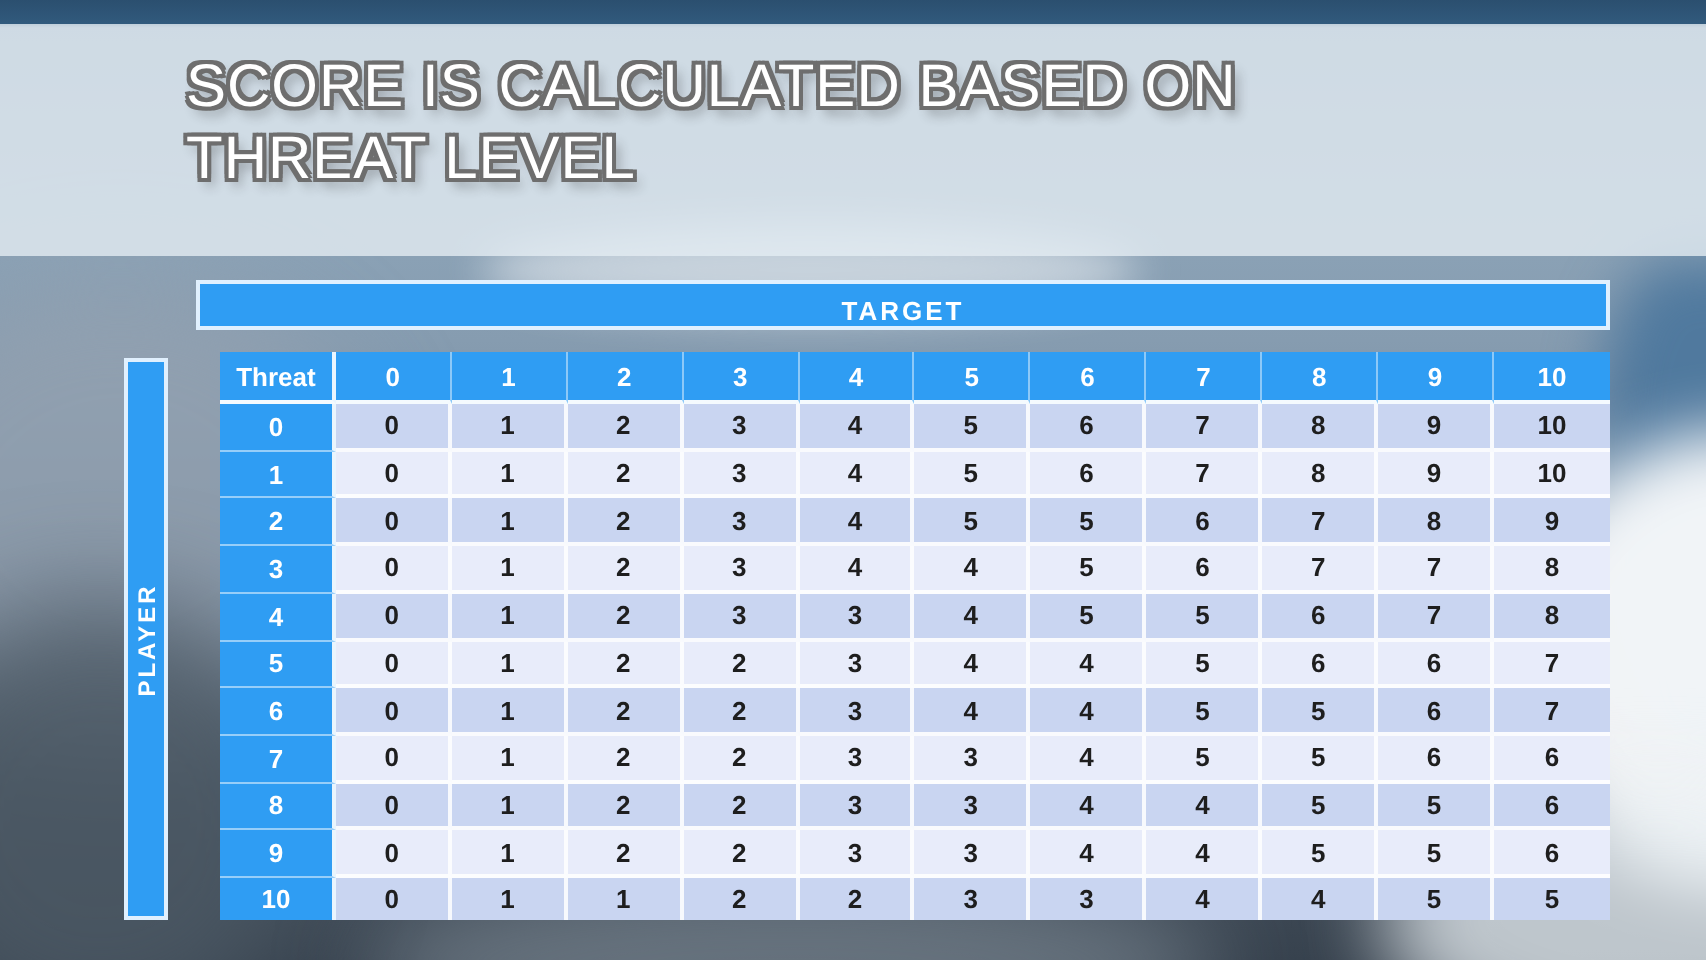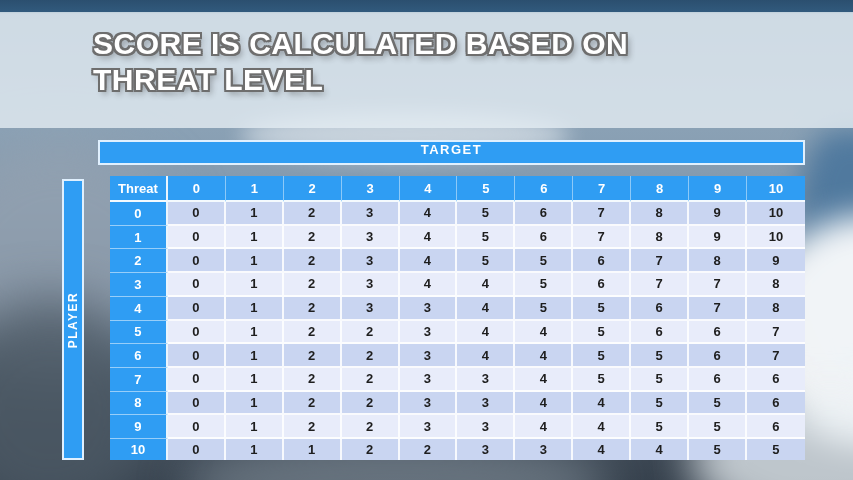--- a/index.html
+++ b/index.html
@@ -16,33 +16,33 @@
   .cloud-right-low{left:690px;top:390px;width:280px;height:140px;background:rgba(235,241,246,.75);filter:blur(20px);}
   .cloud-right-sky{left:800px;top:130px;width:120px;height:260px;background:rgba(70,115,155,.85);filter:blur(14px);border-radius:30%;}
   .cloud-top-mid{left:240px;top:112px;width:330px;height:46px;background:rgba(250,252,254,.55);filter:blur(10px);}
   .cloud-left-gray{left:-70px;top:140px;width:260px;height:230px;background:rgba(148,161,176,.8);filter:blur(24px);}
   .cloud-left-dark{left:-60px;top:300px;width:220px;height:220px;background:rgba(75,88,100,.85);filter:blur(26px);}
   .cloud-bottom-mid{left:180px;top:438px;width:430px;height:90px;background:rgba(142,154,166,.55);filter:blur(22px);}
 
   .banner{position:absolute;left:0;top:12px;width:853px;height:116px;background:rgba(228,236,243,.8);}
   .slide-title{
     position:absolute;left:93px;top:26px;width:720px;
-    font-weight:bold;font-size:30px;line-height:36px;letter-spacing:.5px;color:#fff;
+    font-weight:normal;font-size:30px;line-height:36px;letter-spacing:.5px;color:#fff;
     text-shadow:
       -2px -2px 0 #6e6e6e, 2px -2px 0 #6e6e6e,
       -2px  2px 0 #6e6e6e, 2px  2px 0 #6e6e6e,
       -2px  0   0 #6e6e6e, 2px  0   0 #6e6e6e,
        0   -2px 0 #6e6e6e, 0    2px 0 #6e6e6e,
        3px 4px 6px rgba(40,40,40,.45);
   }
 
   .target-bar{
     position:absolute;left:98px;top:140px;width:707px;height:25px;box-sizing:border-box;
     background:var(--accent-blue,#2F9DF3);border:2px solid rgba(255,255,255,.85);
-    display:flex;align-items:flex-start;justify-content:center;
+    display:flex;align-items:flex-end;justify-content:center;
     color:#fff;font-weight:bold;font-size:13px;letter-spacing:1.5px;
   }
   .player-bar{
     position:absolute;left:62px;top:179px;width:22px;height:281px;box-sizing:border-box;
     background:var(--accent-blue,#2F9DF3);border:2px solid rgba(255,255,255,.85);
     display:flex;align-items:center;justify-content:center;
   }
   .player-bar span{
     transform:rotate(-90deg);color:#fff;font-weight:bold;font-size:12px;
     letter-spacing:1.5px;white-space:nowrap;

